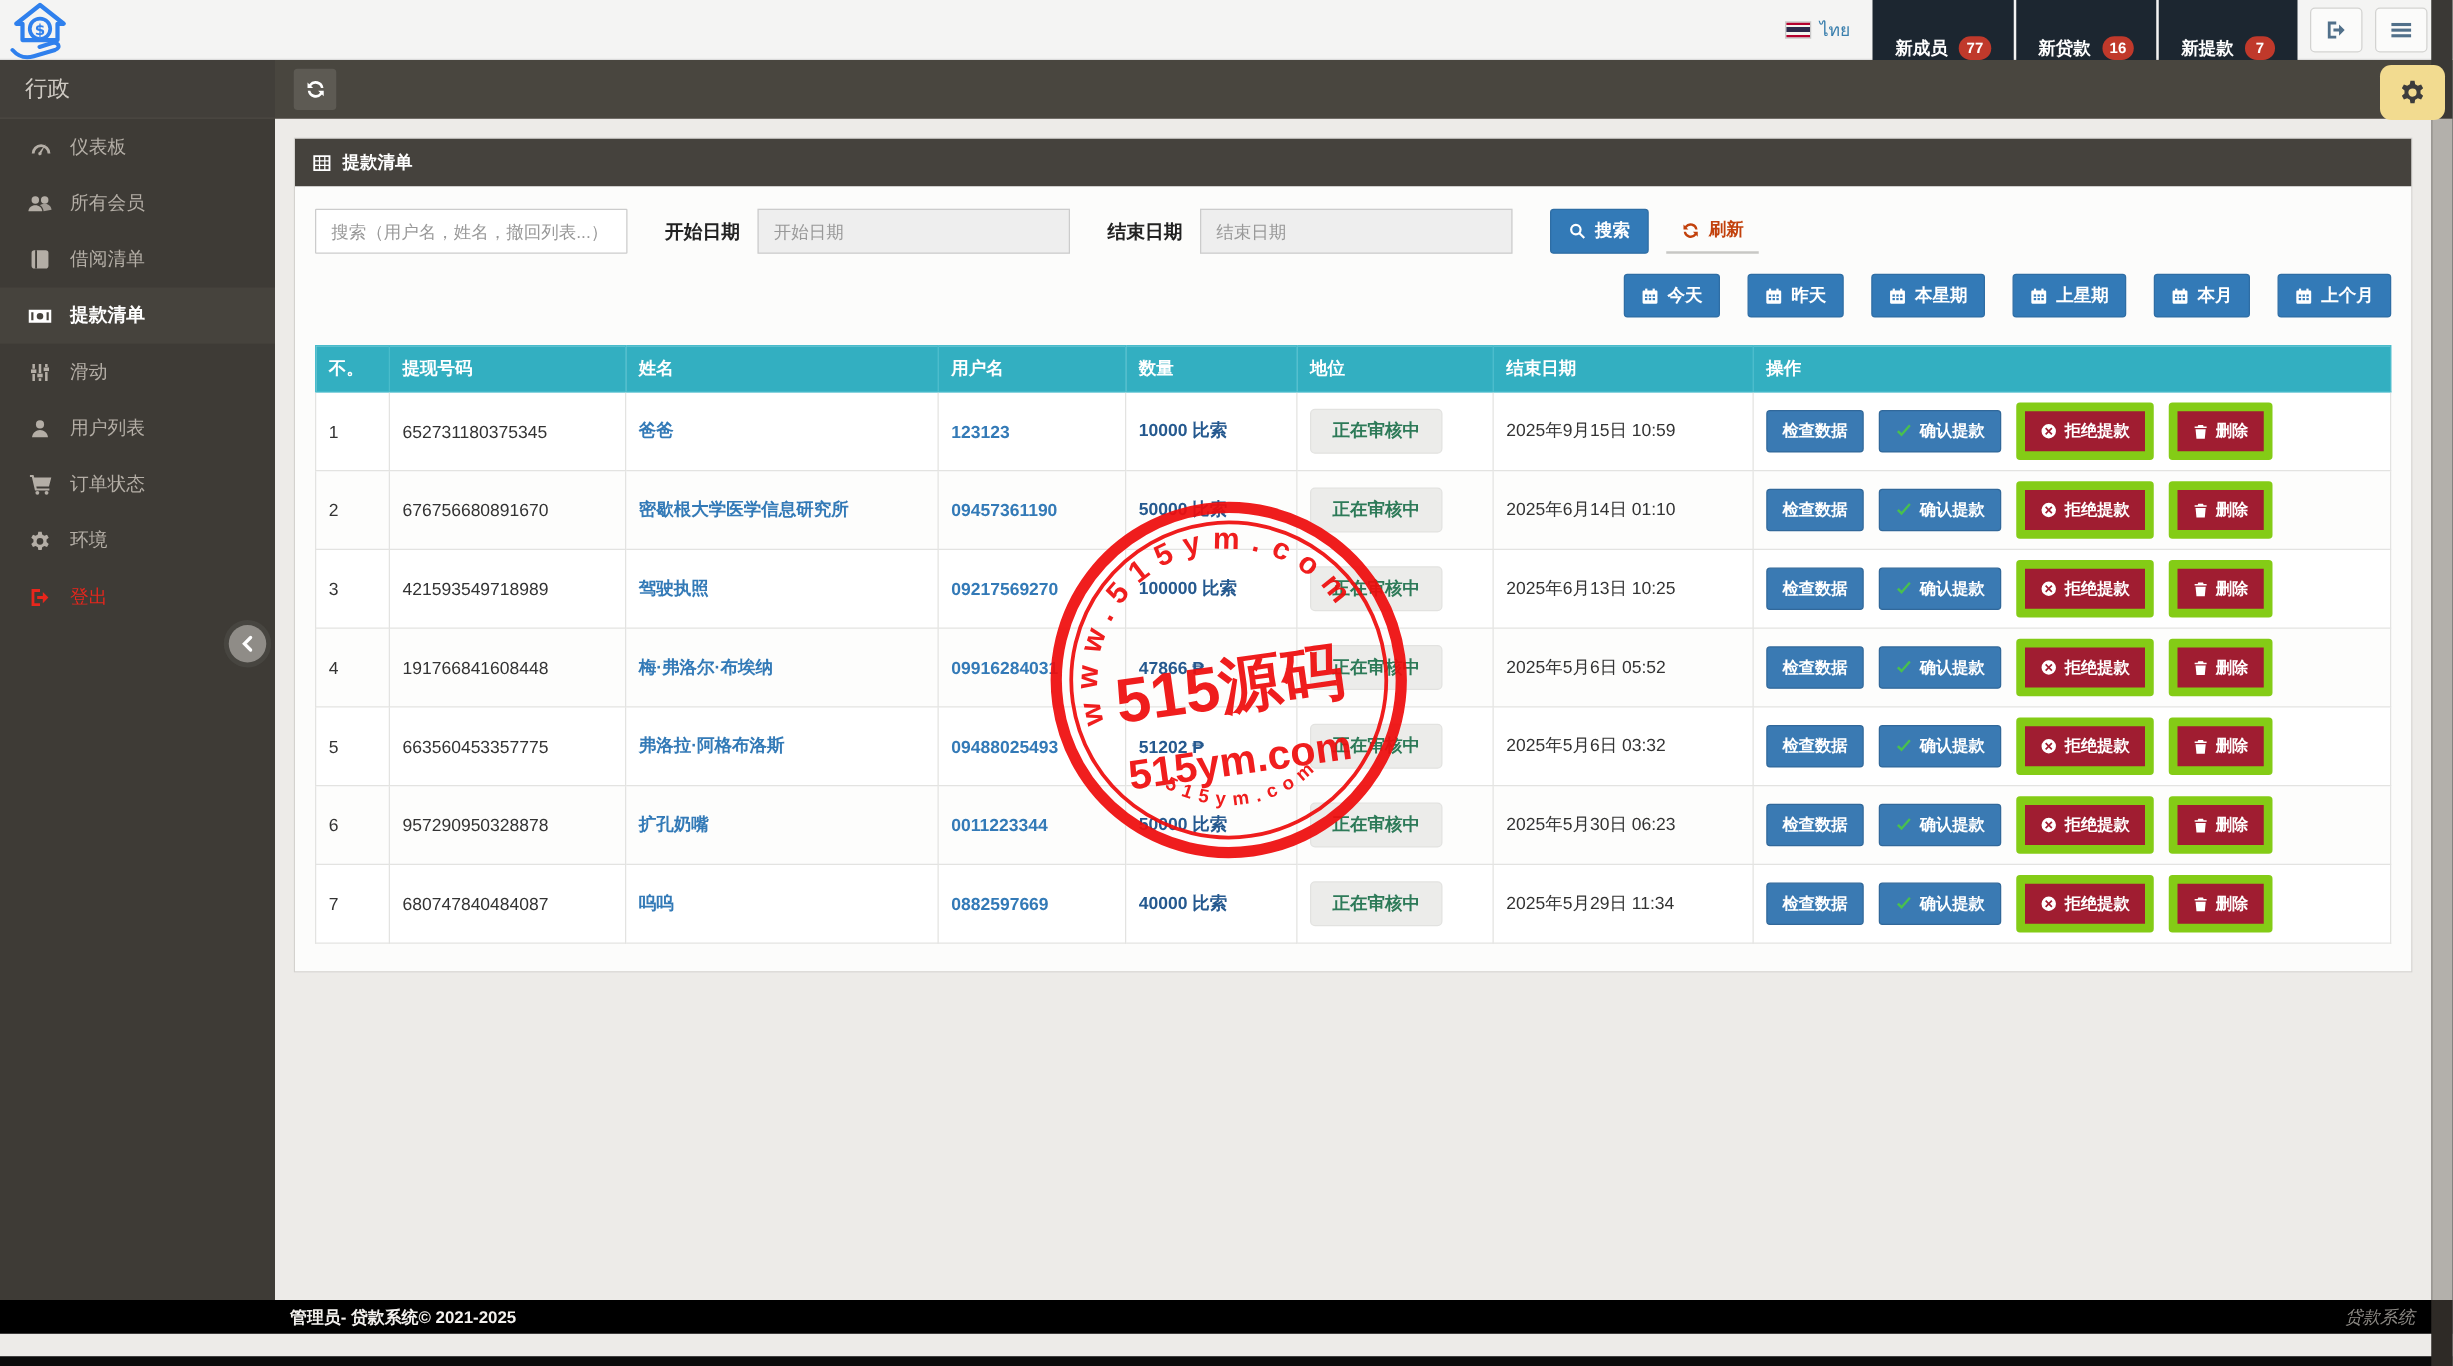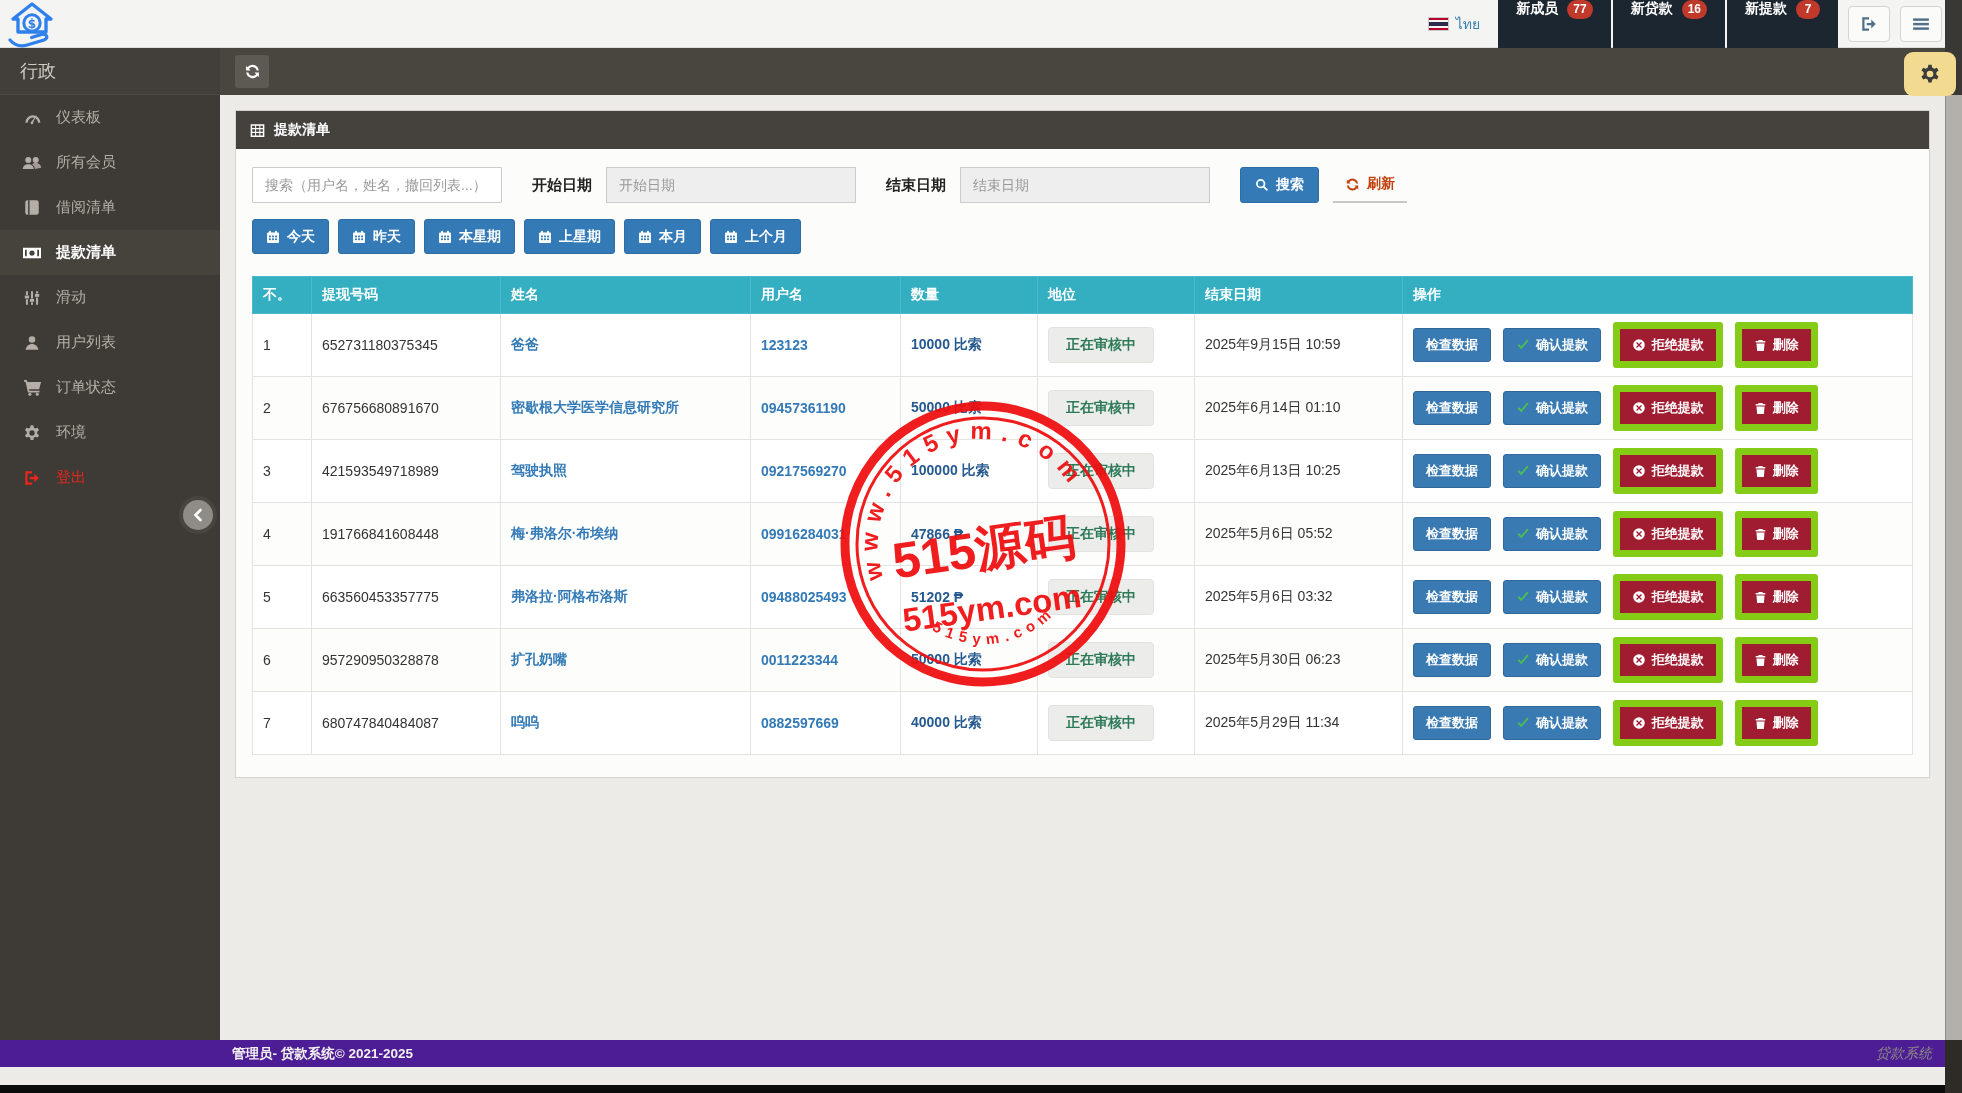--- a/index.html
+++ b/index.html
@@ -9,21 +9,21 @@
 
   
   .navbar { position:absolute; left:0; top:0; width:1962px; height:48px;
     background:#f4f4f3; border-bottom:1px solid #dcdcdc; display:flex; align-items:center; z-index:4; }
   .logo { position:absolute; left:6px; top:1px; width:52px; height:47px; }
   .nav-right { position:absolute; right:20px; top:0; height:48px; display:flex; align-items:stretch; }
   .lang { display:flex; align-items:center; gap:7px; padding:0 16px; color:#3a7fad;
     font-size:14px; text-decoration:none; cursor:pointer; }
   .flag { width:21px; height:14px; display:block; border:1px solid #c9c9c9;
     background:linear-gradient(to bottom,#b5002d 0 16.6%,#f4f5f0 16.6% 33.3%,#2d2a4a 33.3% 66.6%,#f4f5f0 66.6% 83.3%,#b5002d 83.3% 100%); }
-  .nav-box { background:#1c2630; color:#fff; display:flex; align-items:flex-start; gap:9px;
+  .nav-box { background:#1c2630; color:#fff; display:flex; align-items:flex-end; gap:9px;
     padding:0 18px; margin-left:2px; font-size:14px; font-weight:bold; cursor:pointer; }
   .nav-badge { background:#c0392b; color:#fff; font-size:12px; font-weight:bold;
     min-width:24px; height:19px; line-height:19px; text-align:center; border-radius:10px; padding:0 6px; }
   .nav-btn { width:42px; height:36px; margin:6px 0 0 10px; background:#fbfbfa;
     border:1px solid #d3d3d1; border-radius:4px; display:flex; align-items:center;
     justify-content:center; cursor:pointer; color:#51708a; }
 
   
   .sidebar { position:absolute; left:0; top:48px; width:220px; height:992px;
     background:#3e3b36; z-index:3; }
@@ -62,21 +62,21 @@
   .flt-label { font-size:15px; font-weight:bold; color:#222; margin:0 14px 0 30px; }
   .date-input { width:250px; height:36px; border:1px solid #ccc; background:#eeeeee;
     padding:0 12px; font-size:14px; color:#333; }
   .btn-search { margin-left:30px; height:36px; padding:0 14px; background:#337ab7;
     border:1px solid #2e6da4; border-radius:3px; color:#ffffff; font-size:14px; font-weight:bold;
     display:flex; align-items:center; gap:7px; cursor:pointer; }
   .btn-refresh { margin-left:14px; height:36px; padding:0 12px; background:transparent;
     border:none; border-bottom:2px solid #c7c7c5; color:#c2410c; font-size:14px; font-weight:bold;
     display:flex; align-items:center; gap:7px; cursor:pointer; }
 
-  .quick-row { display:flex; gap:9px; margin-bottom:22px; }
+  .quick-row { display:flex; gap:22px; margin-bottom:22px;justify-content:flex-end; }
   .btn-quick { height:35px; padding:0 13px; background:#337ab7; border:1px solid #2e6da4;
     border-radius:3px; color:#fff; font-size:14px; font-weight:bold; display:flex;
     align-items:center; gap:7px; cursor:pointer; }
 
   
   table { width:100%; border-collapse:collapse; table-layout:fixed; background:#fff; }
   thead th { background:#33afc1; color:#fff; font-size:14px; font-weight:bold; text-align:left;
     padding:9px 10px; border:1px solid #49bccb; }
   tbody td { border:1px solid #e3e3e1; border-left:1px solid #eceoe0; padding:8px 10px;
     font-size:14px; color:#333; height:50px; vertical-align:middle; background:#fff; }
@@ -93,21 +93,21 @@
 
   
   .watermark { position:absolute; left:613px; top:299px; width:300px; height:300px;
     transform:rotate(-8deg); opacity:.93; pointer-events:none; z-index:5; }
   .wm-arc-top { font-size:24px; font-weight:bold; letter-spacing:9px; fill:#ef0d0d; }
   .wm-arc-bot { font-size:15px; font-weight:bold; letter-spacing:6px; fill:#ef0d0d; }
   .wm-big { font-size:50px; font-weight:bold; fill:#ef0d0d; }
   .wm-sub { font-size:33px; font-weight:bold; fill:#ef0d0d; }
 
   
-  .footer { position:absolute; left:0; top:1040px; width:1962px; height:27px; background:#4c1d95;
+  .footer { position:absolute; left:0; top:1040px; width:1962px; height:27px; background:#000000;
     display:flex; align-items:center; justify-content:space-between; padding:0 30px 0 232px; z-index:4; }
   .footer-left { color:#f3f1ee; font-size:13.5px; font-weight:bold; }
   .footer-right { color:#8d8a85; font-size:14px; font-style:italic; }
   .bottom-bar { position:absolute; left:0; top:1085px; width:1962px; height:8px; background:#0b0b0b; z-index:4; }
 
   
   .strip { position:absolute; right:0; top:0; width:17px; height:1093px; z-index:5; }
   .strip .s1 { height:95px; background:#3a3835; }
   .strip .s2 { height:945px; background:#b3b0ab; border-left:1px solid #8f8c88; }
   .strip .s3 { height:53px; background:#2e2a26; }

